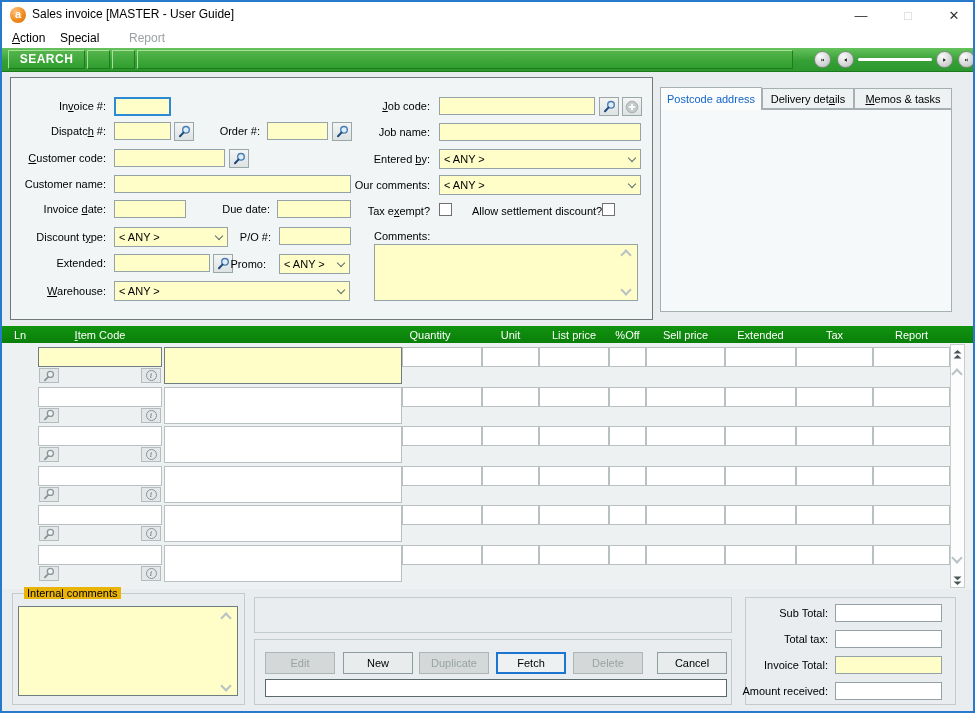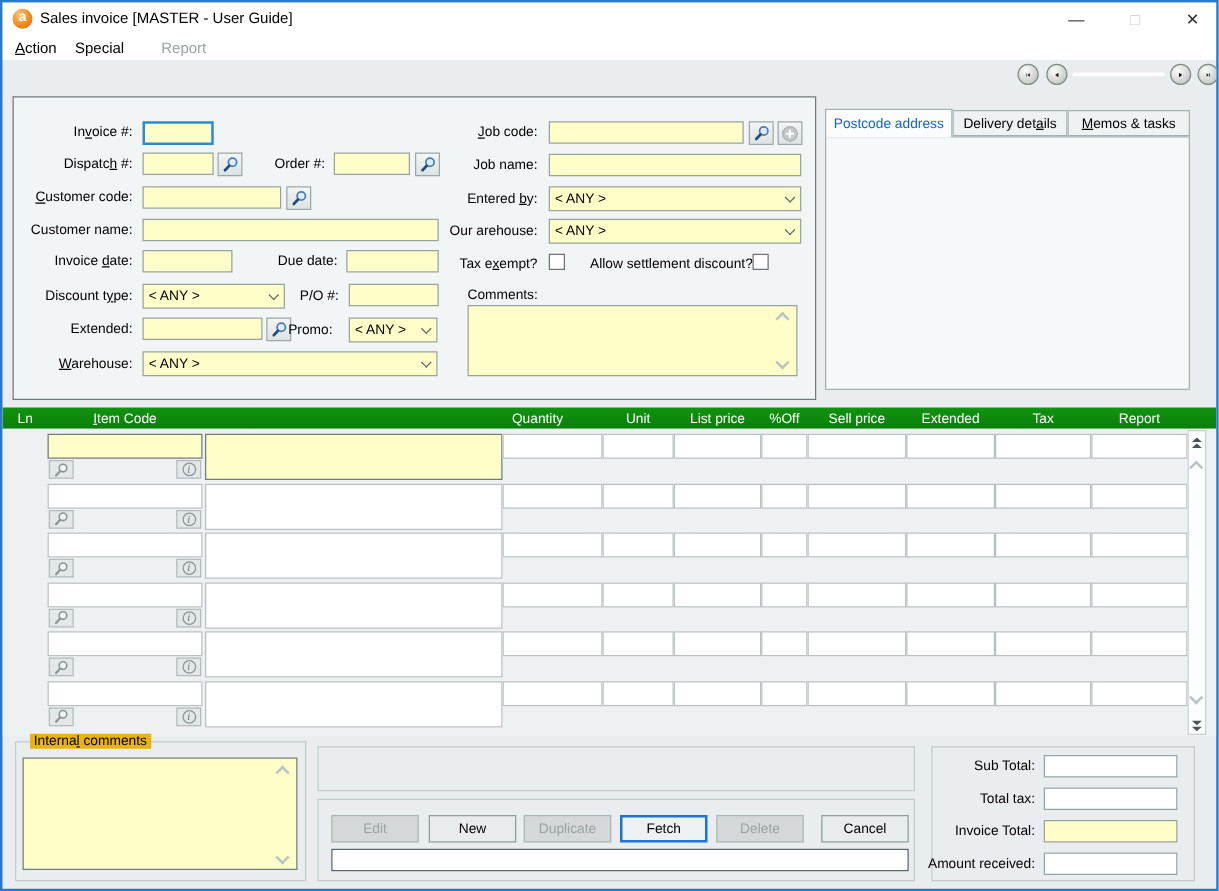--- a/index.html
+++ b/index.html
@@ -87,20 +87,26 @@
     <button class="wctrl dis" style="left:889px;background:none;border:none;">□</button>
     <button class="wctrl" style="left:935px;background:none;border:none;">✕</button>
   </div>
 
   <div class="menubar">
     <span class="menu-item" style="left:10px;"><span></span><u>A</u><span>ction</span></span>
     <span class="menu-item" style="left:58px;"><span>Special</span><u></u><span></span></span>
     <span class="menu-item dis" style="left:110px;margin-left:17px;"><span>Report</span><u></u><span></span></span>
   </div>
 
+  <div class="greenbar">
+    <div class="gseg search-lbl" style="left:6px;width:77px;">SEARCH</div>
+    <div class="gseg" style="left:85px;width:23px;"></div>
+    <div class="gseg" style="left:110px;width:23px;"></div>
+    <div class="gseg" style="left:135px;width:656px;"></div>
+  </div>
   <div class="bar-title">Sales invoice</div>
   <button class="nav" style="left:812px;">
     <svg width="9" height="8" viewBox="0 0 9 8">
         <rect x="0" y="0" width="1.7" height="8" fill="#111"></rect>
         <polygon points="8.6,0 8.6,8 2.8,4" fill="#111"></polygon>
       </svg>
   </button>
   <button class="nav" style="left:835px;">
     <svg width="7" height="8" viewBox="0 0 7 8">
         <polygon points="6.6,0 6.6,8 0.4,4" fill="#111"></polygon>
@@ -194,21 +200,21 @@
         <line x1="3.8" y1="7" x2="10.2" y2="7" stroke="#fff" stroke-width="1.7"></line>
       </svg>
   </button>
   <span class="lbl" style="right:543px;top:124px;"><span>Job name:</span><u></u><span></span></span>
   <input class="tb" style="left: 437px; top: 121px; width: 202px;">
   <span class="lbl" style="right:543px;top:151px;"><span>Entered </span><u>b</u><span>y:</span></span>
   <div class="dd" style="left:437px;top:147px;width:202px;">
     <span class="val">&lt; ANY &gt;</span>
     <span class="chev"></span>
   </div>
-  <span class="lbl" style="right:543px;top:177px;"><span>Our arehouse:</span><u></u><span></span></span>
+  <span class="lbl" style="right:543px;top:177px;"><span>Our comments:</span><u></u><span></span></span>
   <div class="dd" style="left:437px;top:173px;width:202px;">
     <span class="val">&lt; ANY &gt;</span>
     <span class="chev"></span>
   </div>
   <span class="lbl" style="right:543px;top:203px;"><span>Tax e</span><u>x</u><span>empt?</span></span>
   <span class="cb" style="left:437px;top:201px;"></span>
   <span class="lbl" style="left:470px;top:203px;"><span>Allow settlement discount?</span><u></u><span></span></span>
   <span class="cb" style="left:600px;top:201px;"></span>
   <span class="lbl" style="left:372px;top:228px;"><span>Comments:</span><u></u><span></span></span>
   <div class="ta" style="left:372px;top:242px;width:264px;height:57px;"></div>

